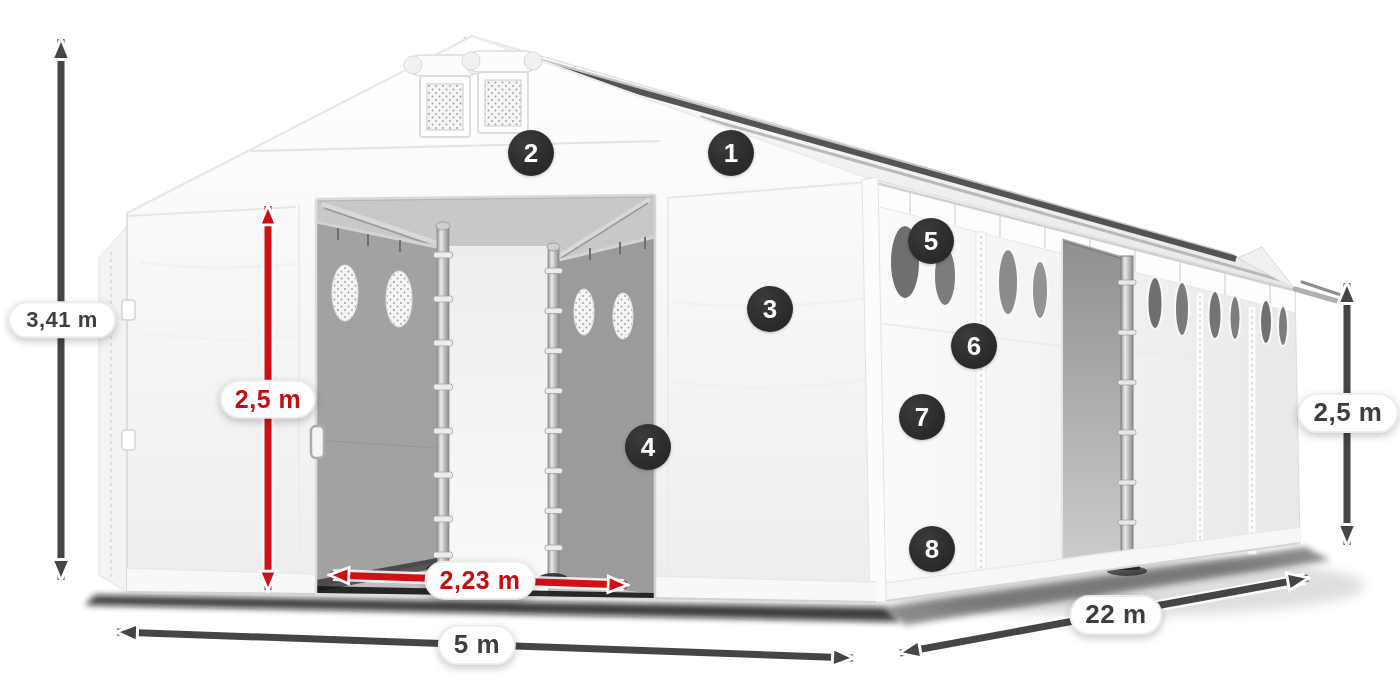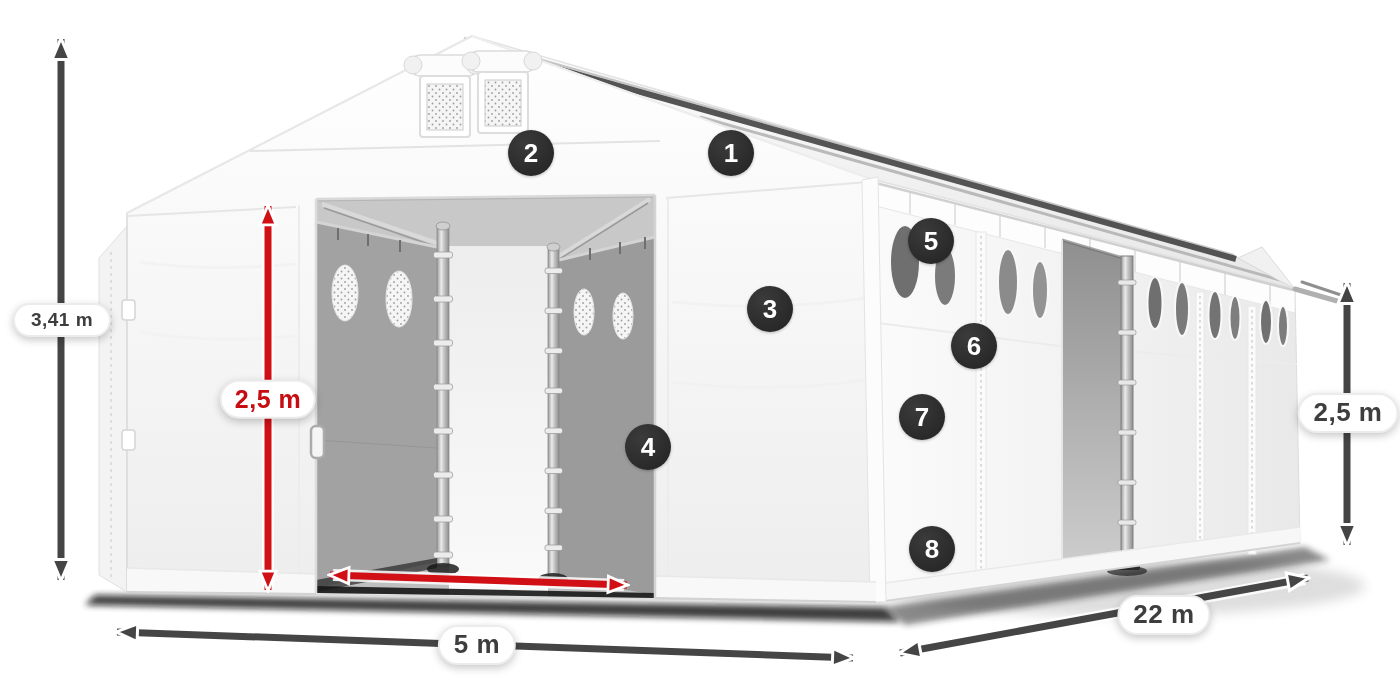--- a/index.html
+++ b/index.html
@@ -4,21 +4,21 @@
 <style>
   html,body{margin:0;padding:0;background:#ffffff;}
   .stage{
     position:relative;width:1400px;height:700px;background:#ffffff;
     overflow:hidden;font-family:"Liberation Sans",sans-serif;
   }
   .stage svg{position:absolute;left:0;top:0;}
   .pill{
     position:absolute;transform:translate(-50%,-50%);
     background:#ffffff;border:2px solid #ececec;border-radius:20px;
-    padding:4px 16px;font-weight:700;font-size:19px;color:#3e3e3e;
+    padding:4px 16px;font-weight:700;font-size:22px;color:#3e3e3e;
     box-shadow:0 3px 8px rgba(0,0,0,0.22);white-space:nowrap;line-height:1.15;
     letter-spacing:0.5px;z-index:6;
   }
   .pill.red{color:#c50d12;font-size:25px;padding:3px 13px;}
   .pill.small{font-size:26px;padding:3px 14px;}
   .badge{
     position:absolute;width:46px;height:46px;margin:-23px 0 0 -23px;
     border-radius:50%;background:radial-gradient(circle at 36% 30%,#3b3b3b,#222222);
     color:#ffffff;display:flex;align-items:center;justify-content:center;
     font-weight:700;font-size:26px;z-index:5;cursor:pointer;
@@ -297,22 +297,23 @@
       <line x1="268" y1="206" x2="268" y2="590" stroke="#d11016" stroke-width="7" marker-start="url(#headRed)" marker-end="url(#headRed)"></line>
       <line x1="330" y1="575" x2="627" y2="585" stroke="#d11016" stroke-width="7" marker-start="url(#headRed)" marker-end="url(#headRed)"></line>
       <line x1="117" y1="632" x2="853" y2="658" stroke="#454545" stroke-width="7" marker-start="url(#headDark)" marker-end="url(#headDark)"></line>
       <line x1="900" y1="653" x2="1308" y2="578" stroke="#454545" stroke-width="7" marker-start="url(#headDark)" marker-end="url(#headDark)"></line>
       <line x1="1347" y1="283" x2="1347" y2="545" stroke="#454545" stroke-width="7" marker-start="url(#headDark)" marker-end="url(#headDark)"></line>
     </g>
   </svg>
 
   <div class="pill" style="left:62px;top:320px;">3,41 m</div>
   <div class="pill red" style="left:268px;top:399px;">2,5 m</div>
+  <div class="pill red" style="left:480px;top:580px;">2,23 m</div>
   <div class="pill small" style="left:477px;top:645px;">5 m</div>
-  <div class="pill small" style="left:1164px;top:615px;">22 m</div>
+  <div class="pill small" style="left:1116px;top:615px;">22 m</div>
   <div class="pill small" style="left:1348px;top:413px;">2,5 m</div>
 
   <div class="badge" style="left:731px;top:153px;">1</div>
   <div class="badge" style="left:531px;top:153px;">2</div>
   <div class="badge" style="left:770px;top:309px;">3</div>
   <div class="badge" style="left:648px;top:447px;">4</div>
   <div class="badge" style="left:931px;top:241px;">5</div>
   <div class="badge" style="left:974px;top:346px;">6</div>
   <div class="badge" style="left:922px;top:417px;">7</div>
   <div class="badge" style="left:932px;top:549px;">8</div>

